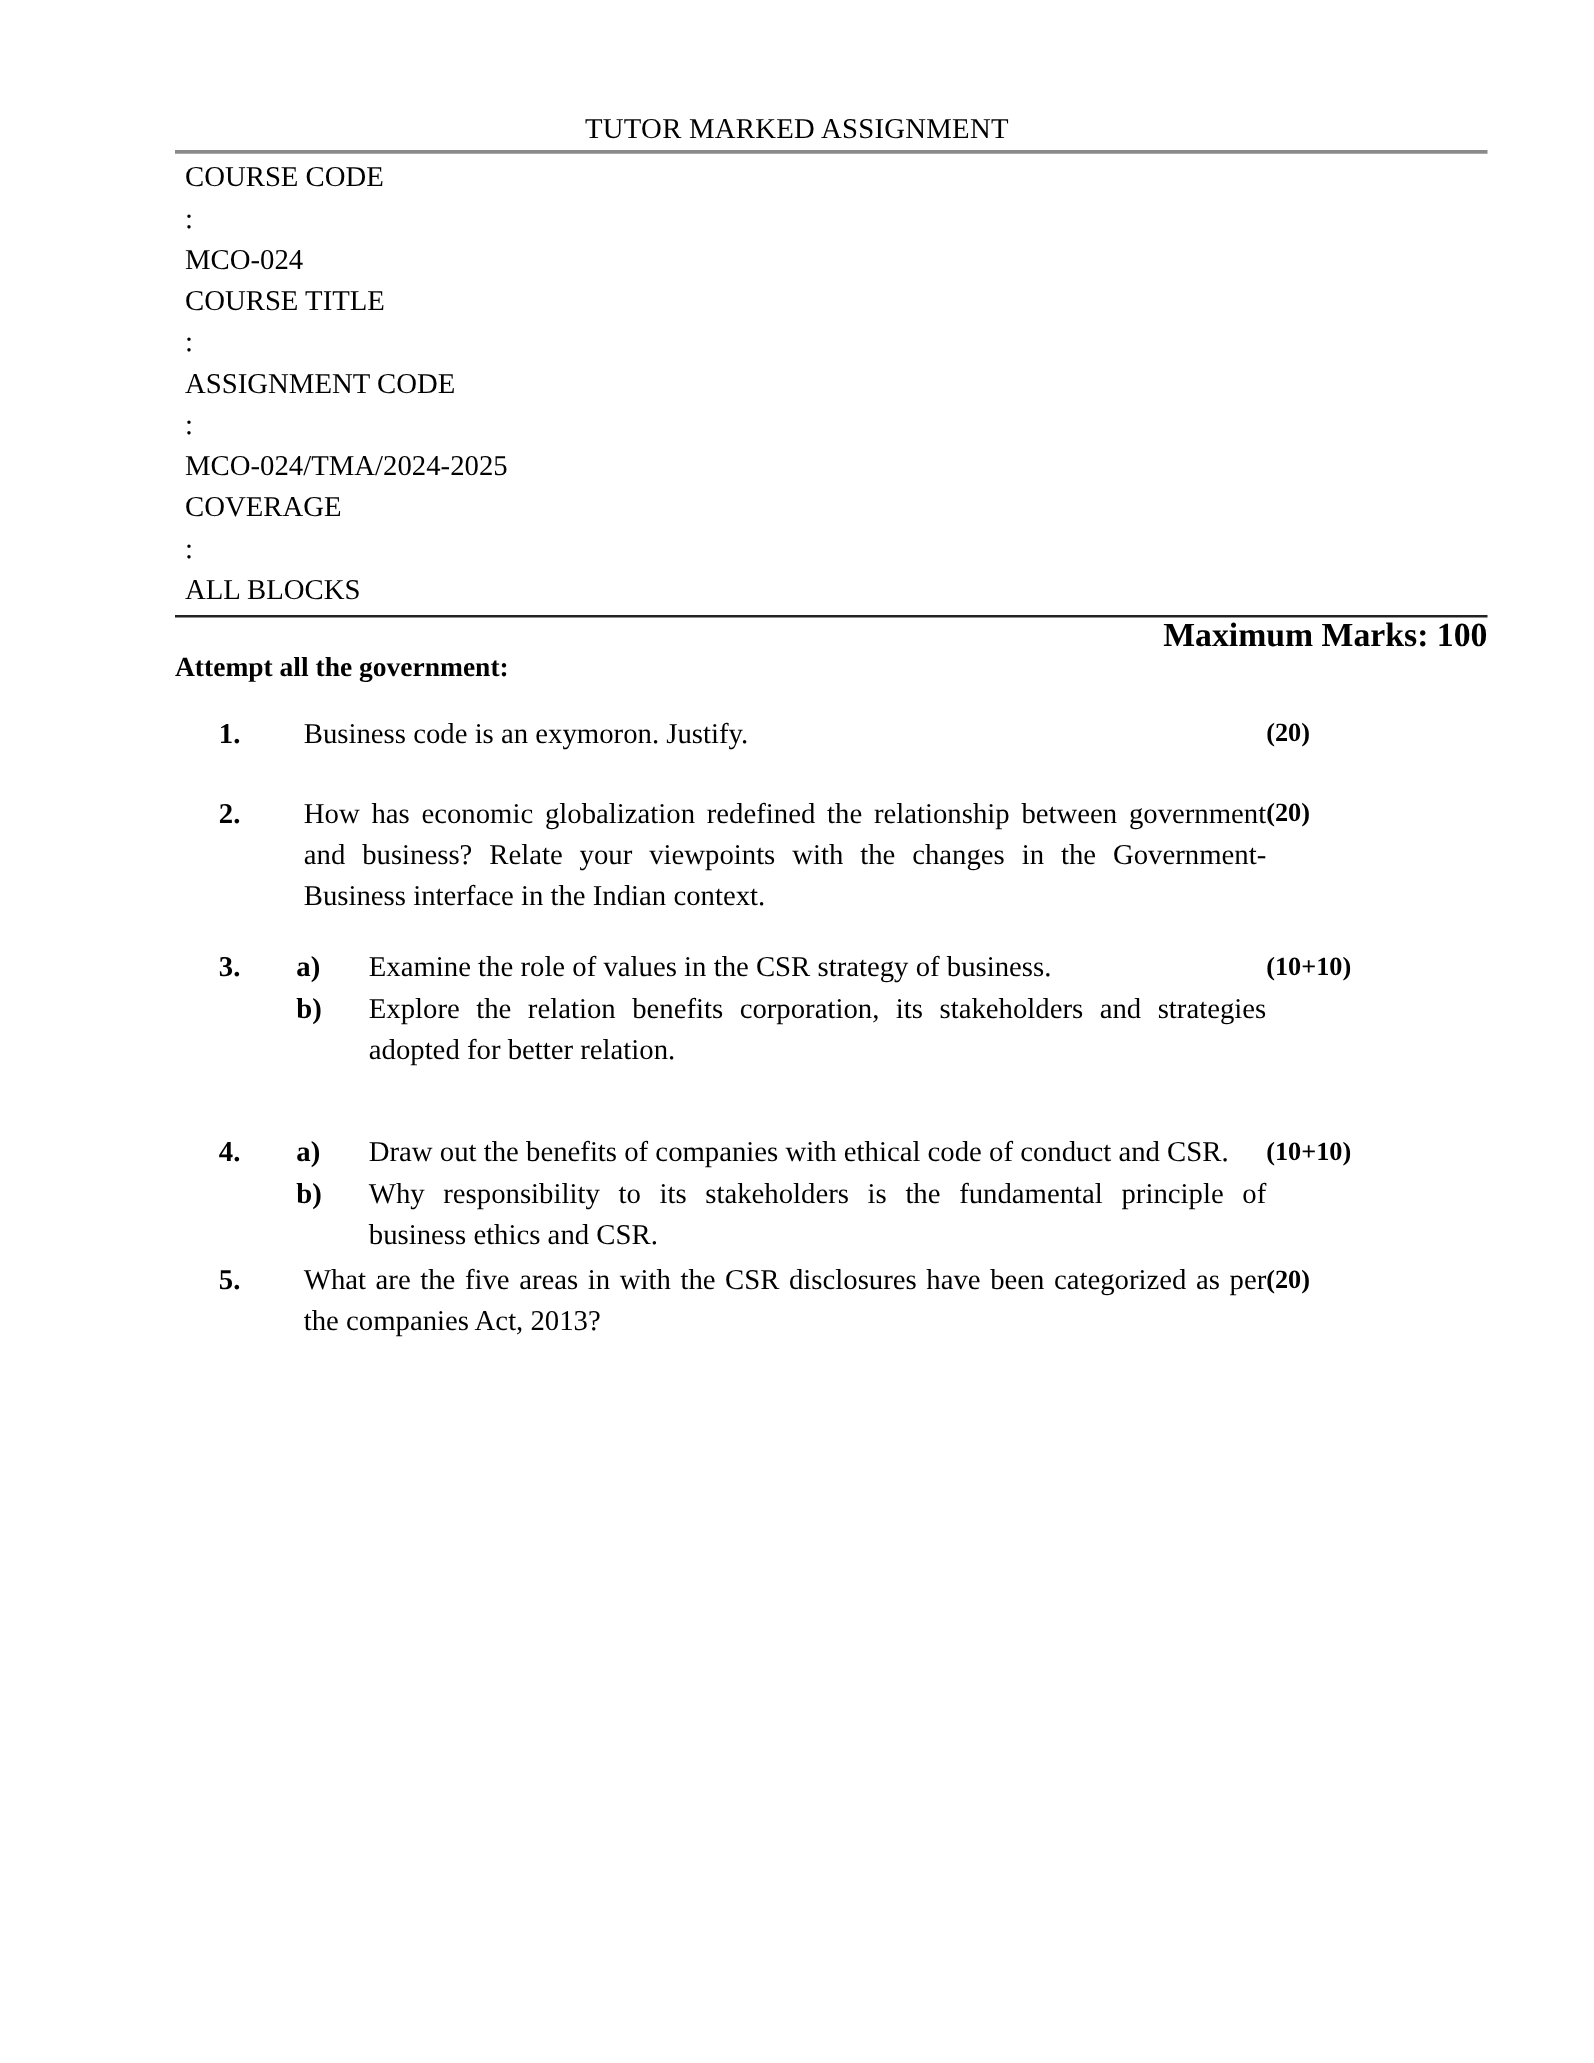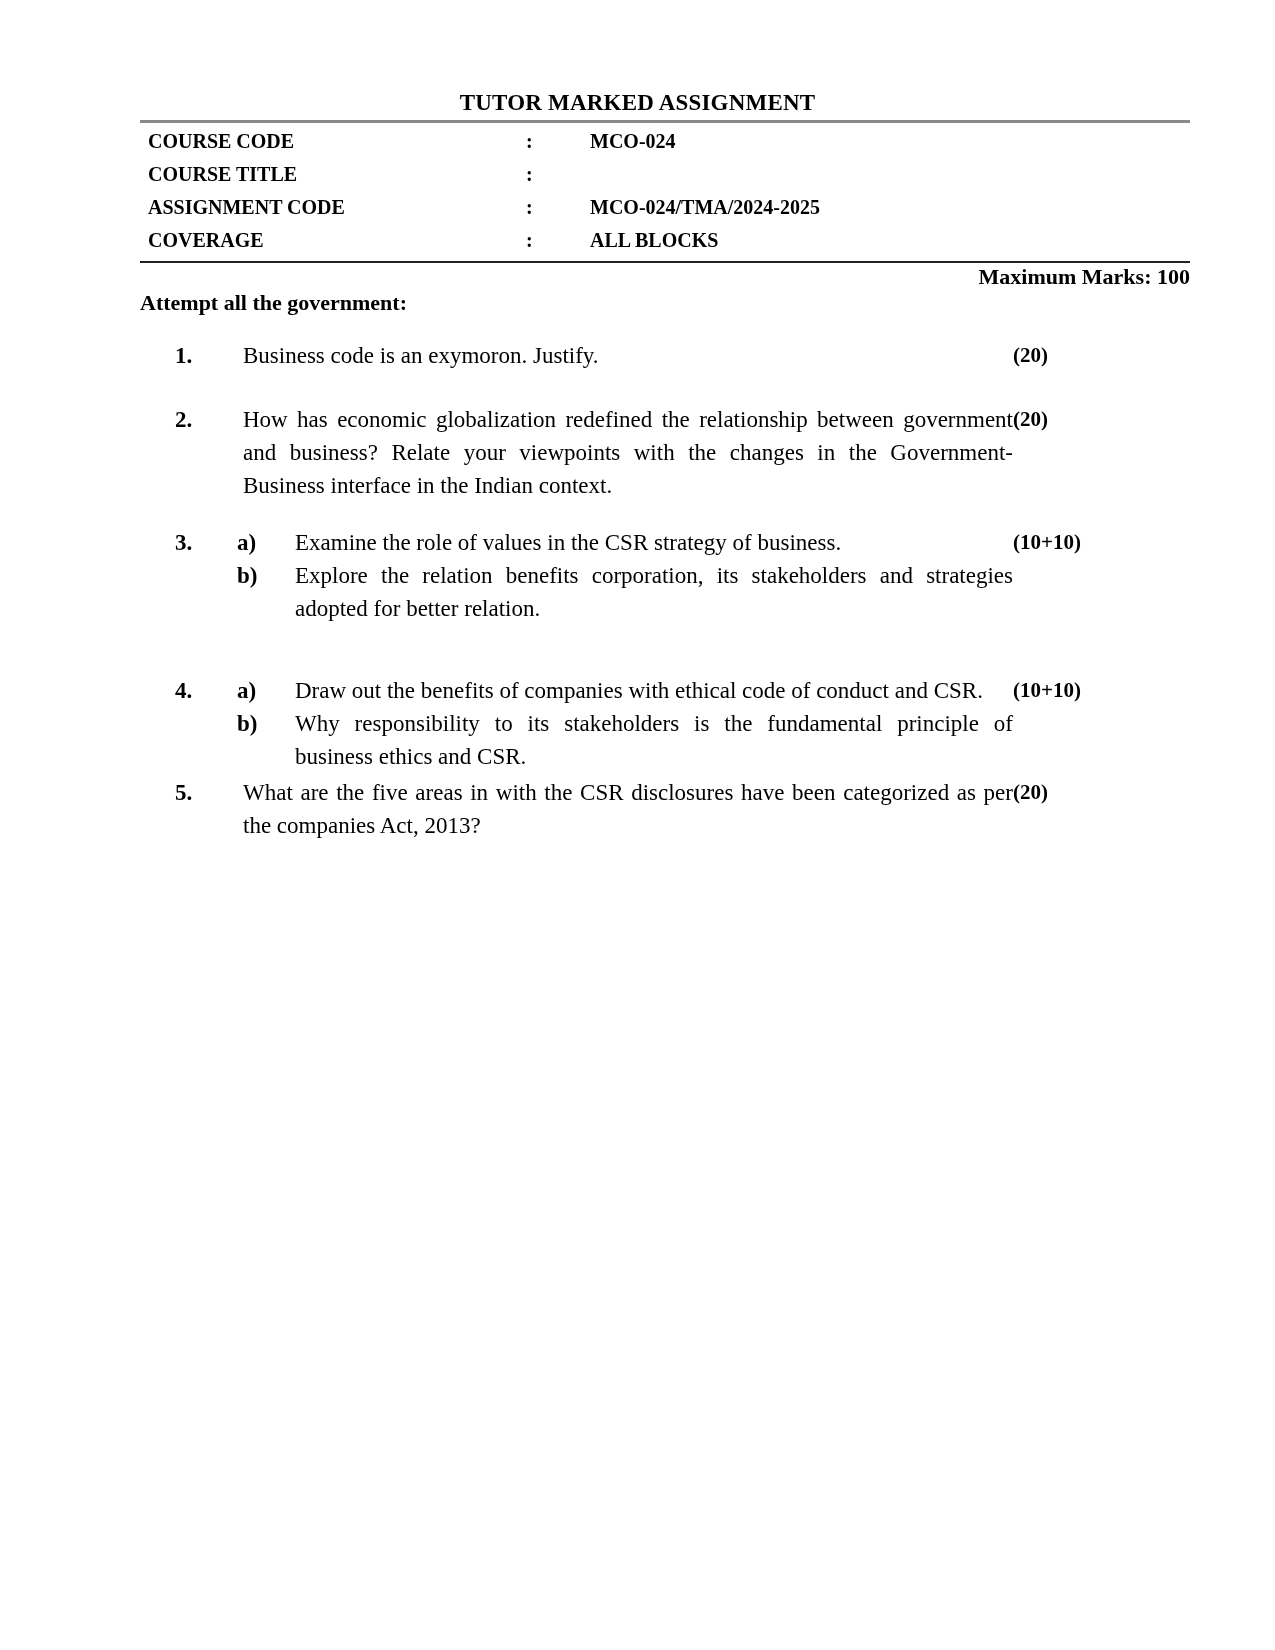--- a/index.html
+++ b/index.html
@@ -13,21 +13,21 @@
     width: 1275px;
     height: 1650px;
     background: #ffffff;
     color: #000000;
     font-family: "Liberation Serif", "DejaVu Serif", serif;
     overflow: hidden;
   }
   .doc-title {
     margin: 88px 0 0 0;
     font-size: 23px;
-    font-weight: bold;
+    font-weight: normal;
     text-align: center;
     line-height: 30px;
     letter-spacing: 0.2px;
   }
   .content {
     margin: 0 85px 0 140px;  
     width: 1050px;
   }
   .rule {
     width: 100%;
@@ -43,29 +43,30 @@
     height: 2px;
     background: #222222;
   }
   .header-table {
     margin-top: 2px;
     padding-left: 8px;
   }
   .hrow {
     display: flex;
     line-height: 33px;
-    font-size: 20px;
-    font-weight: bold;
+    font-size: 23px;
+    font-weight: normal;
+    flex-direction: column;
   }
   .hlabel { width: 378px; flex: none; }
   .hcolon { width: 64px;  flex: none; }
   .hvalue { flex: 1; }
   .max-marks {
     margin-top: 2px;
-    font-size: 22px;
+    font-size: 27px;
     font-weight: bold;
     text-align: right;
     line-height: 24px;
   }
   .instruction {
     font-size: 22px;
     font-weight: bold;
     line-height: 28px;
   }
   .questions { margin-top: 22px; }

